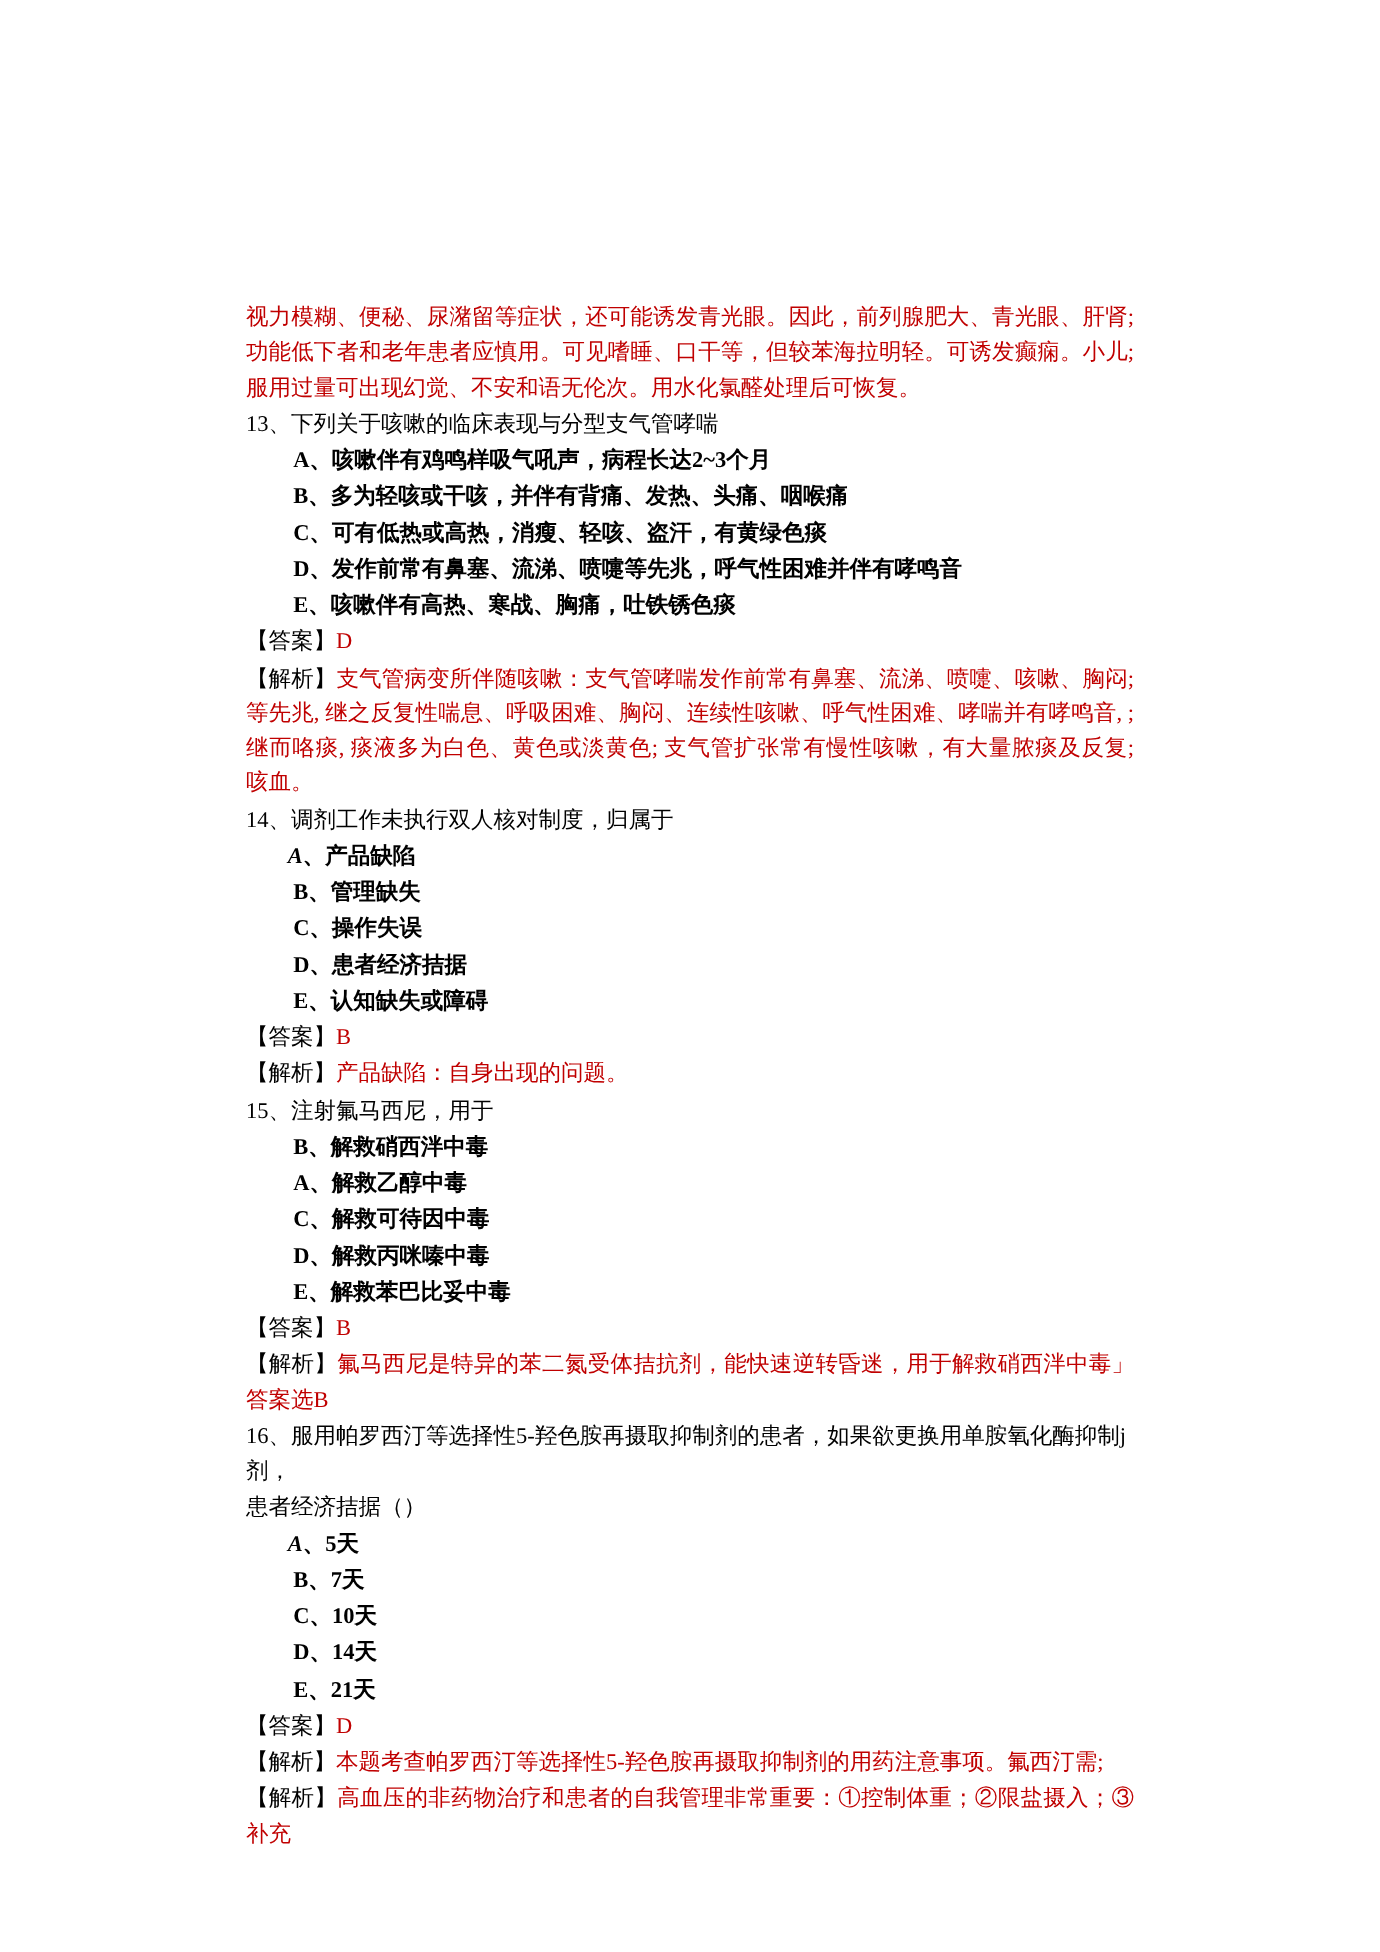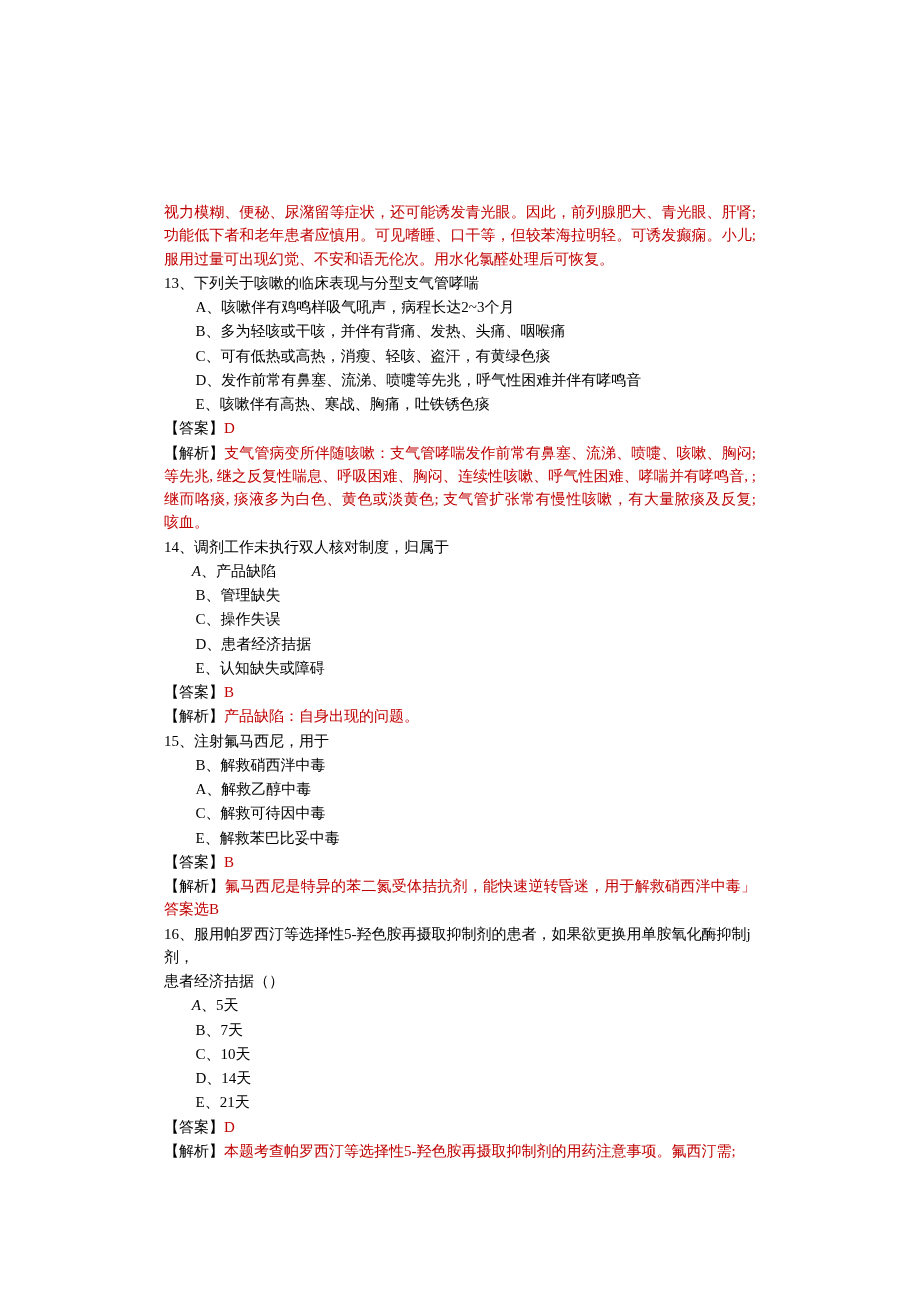--- a/index.html
+++ b/index.html
@@ -12,21 +12,21 @@
     color: #000000;
   }
   .page {
     width: 920px;
     min-height: 1301px;
     padding: 200px 164px 140px 164px;
     box-sizing: border-box;
   }
   .red { color: #c00000; }
   .black { color: #000000; }
-  .options { margin: 0; }
+  .options { margin: 0; font-weight: bold; }
   .opt-line {
     padding-left: 2.1em;
     text-indent: 0;
     margin: 1px 0;
   }
   .opt-line-a {
     padding-left: 1.85em;
   }
   .q-stem { margin: 1px 0; }
   .ans-line { margin: 1px 0; }
@@ -68,20 +68,21 @@
   </div>
   <div class="exp-line">
     <span class="label-black">【解析】</span><span class="red">产品缺陷：自身出现的问题。</span>
   </div>
 
   <div class="q-stem black">15、注射氟马西尼，用于</div>
   <div class="options">
     <div class="opt-line black">B、解救硝西泮中毒</div>
     <div class="opt-line black">A、解救乙醇中毒</div>
     <div class="opt-line black">C、解救可待因中毒</div>
+    <div class="opt-line black">D、解救丙咪嗪中毒</div>
     <div class="opt-line black">E、解救苯巴比妥中毒</div>
   </div>
   <div class="ans-line">
     <span class="label-black">【答案】</span><span class="red">B</span>
   </div>
   <div class="exp-line">
     <span class="label-black">【解析】</span><span class="red">氟马西尼是特异的苯二氮受体拮抗剂，能快速逆转昏迷，用于解救硝西泮中毒」答案选B</span>
   </div>
 
   <div class="q-stem black">16、服用帕罗西汀等选择性5-羟色胺再摄取抑制剂的患者，如果欲更换用单胺氧化酶抑制j剂，</div>
@@ -92,14 +93,17 @@
     <div class="opt-line black">C、10天</div>
     <div class="opt-line black">D、14天</div>
     <div class="opt-line black">E、21天</div>
   </div>
   <div class="ans-line">
     <span class="label-black">【答案】</span><span class="red">D</span>
   </div>
   <div class="exp-line">
     <span class="label-black">【解析】</span><span class="red">本题考查帕罗西汀等选择性5-羟色胺再摄取抑制剂的用药注意事项。氟西汀需;</span>
   </div>
+  <div class="exp-line">
+    <span class="label-black">【解析】</span><span class="red">高血压的非药物治疗和患者的自我管理非常重要：①控制体重；②限盐摄入；③补充</span>
+  </div>
 
 </div>
 
 </body></html>

